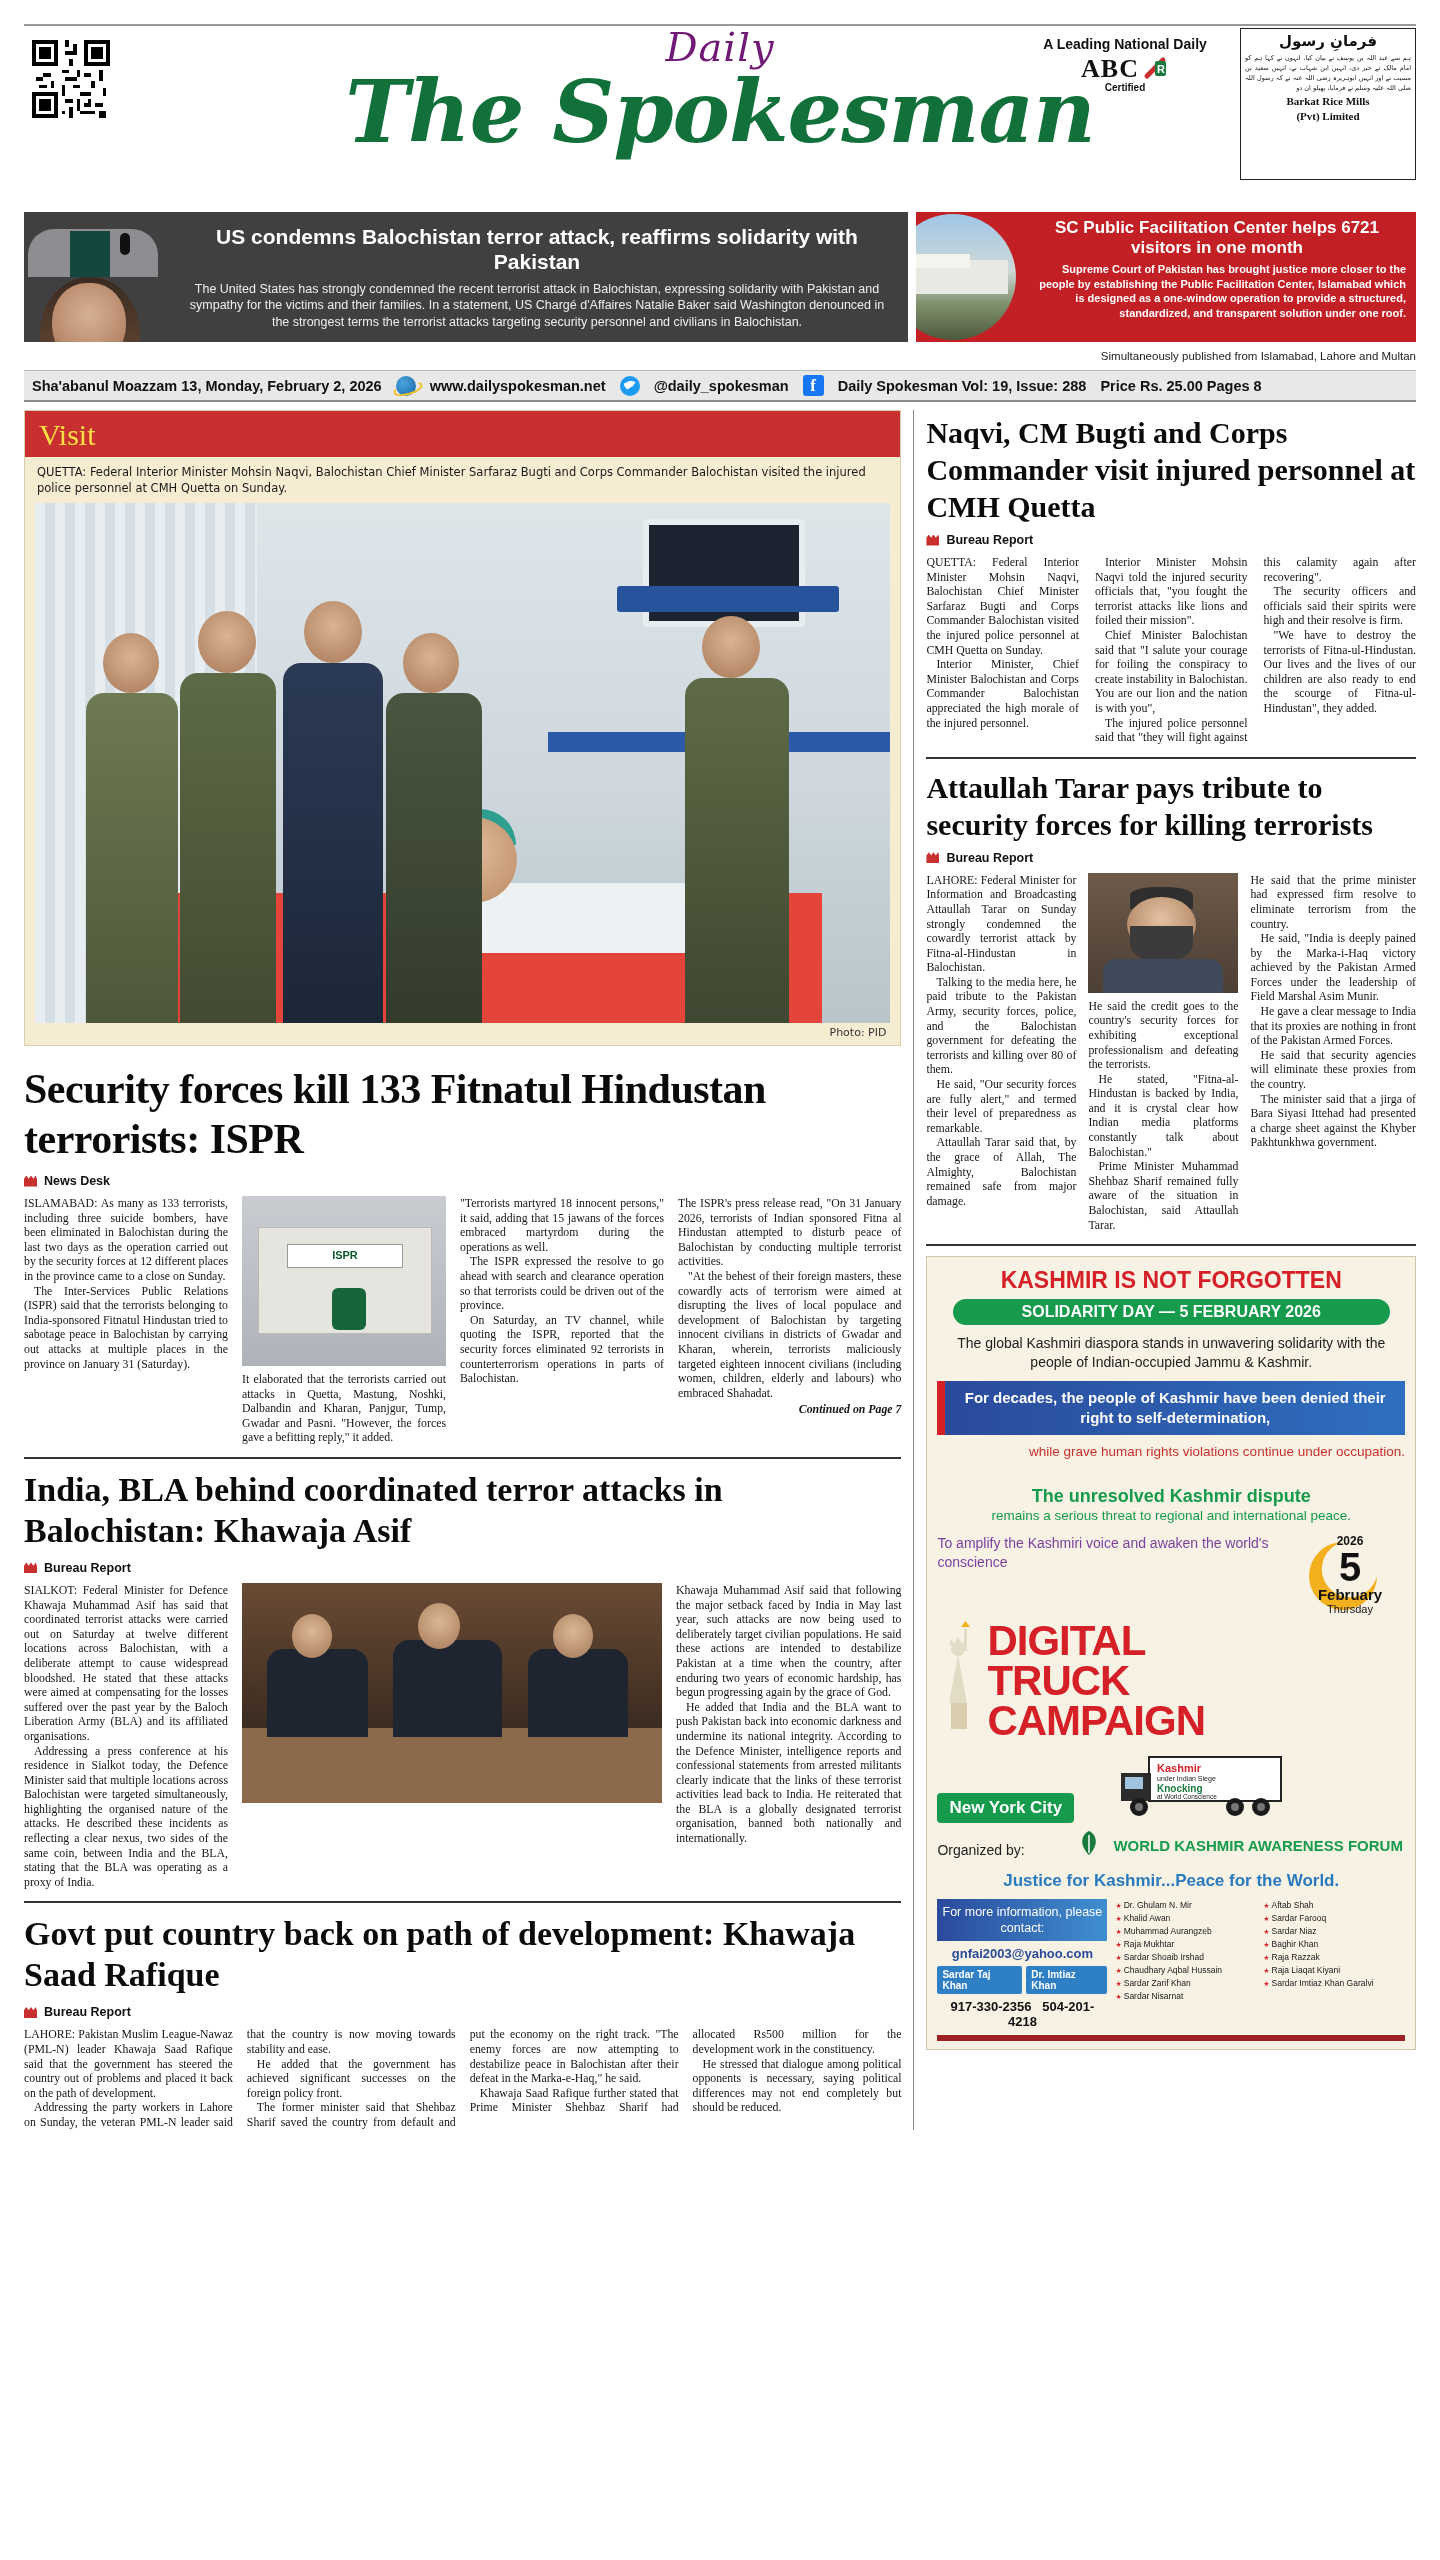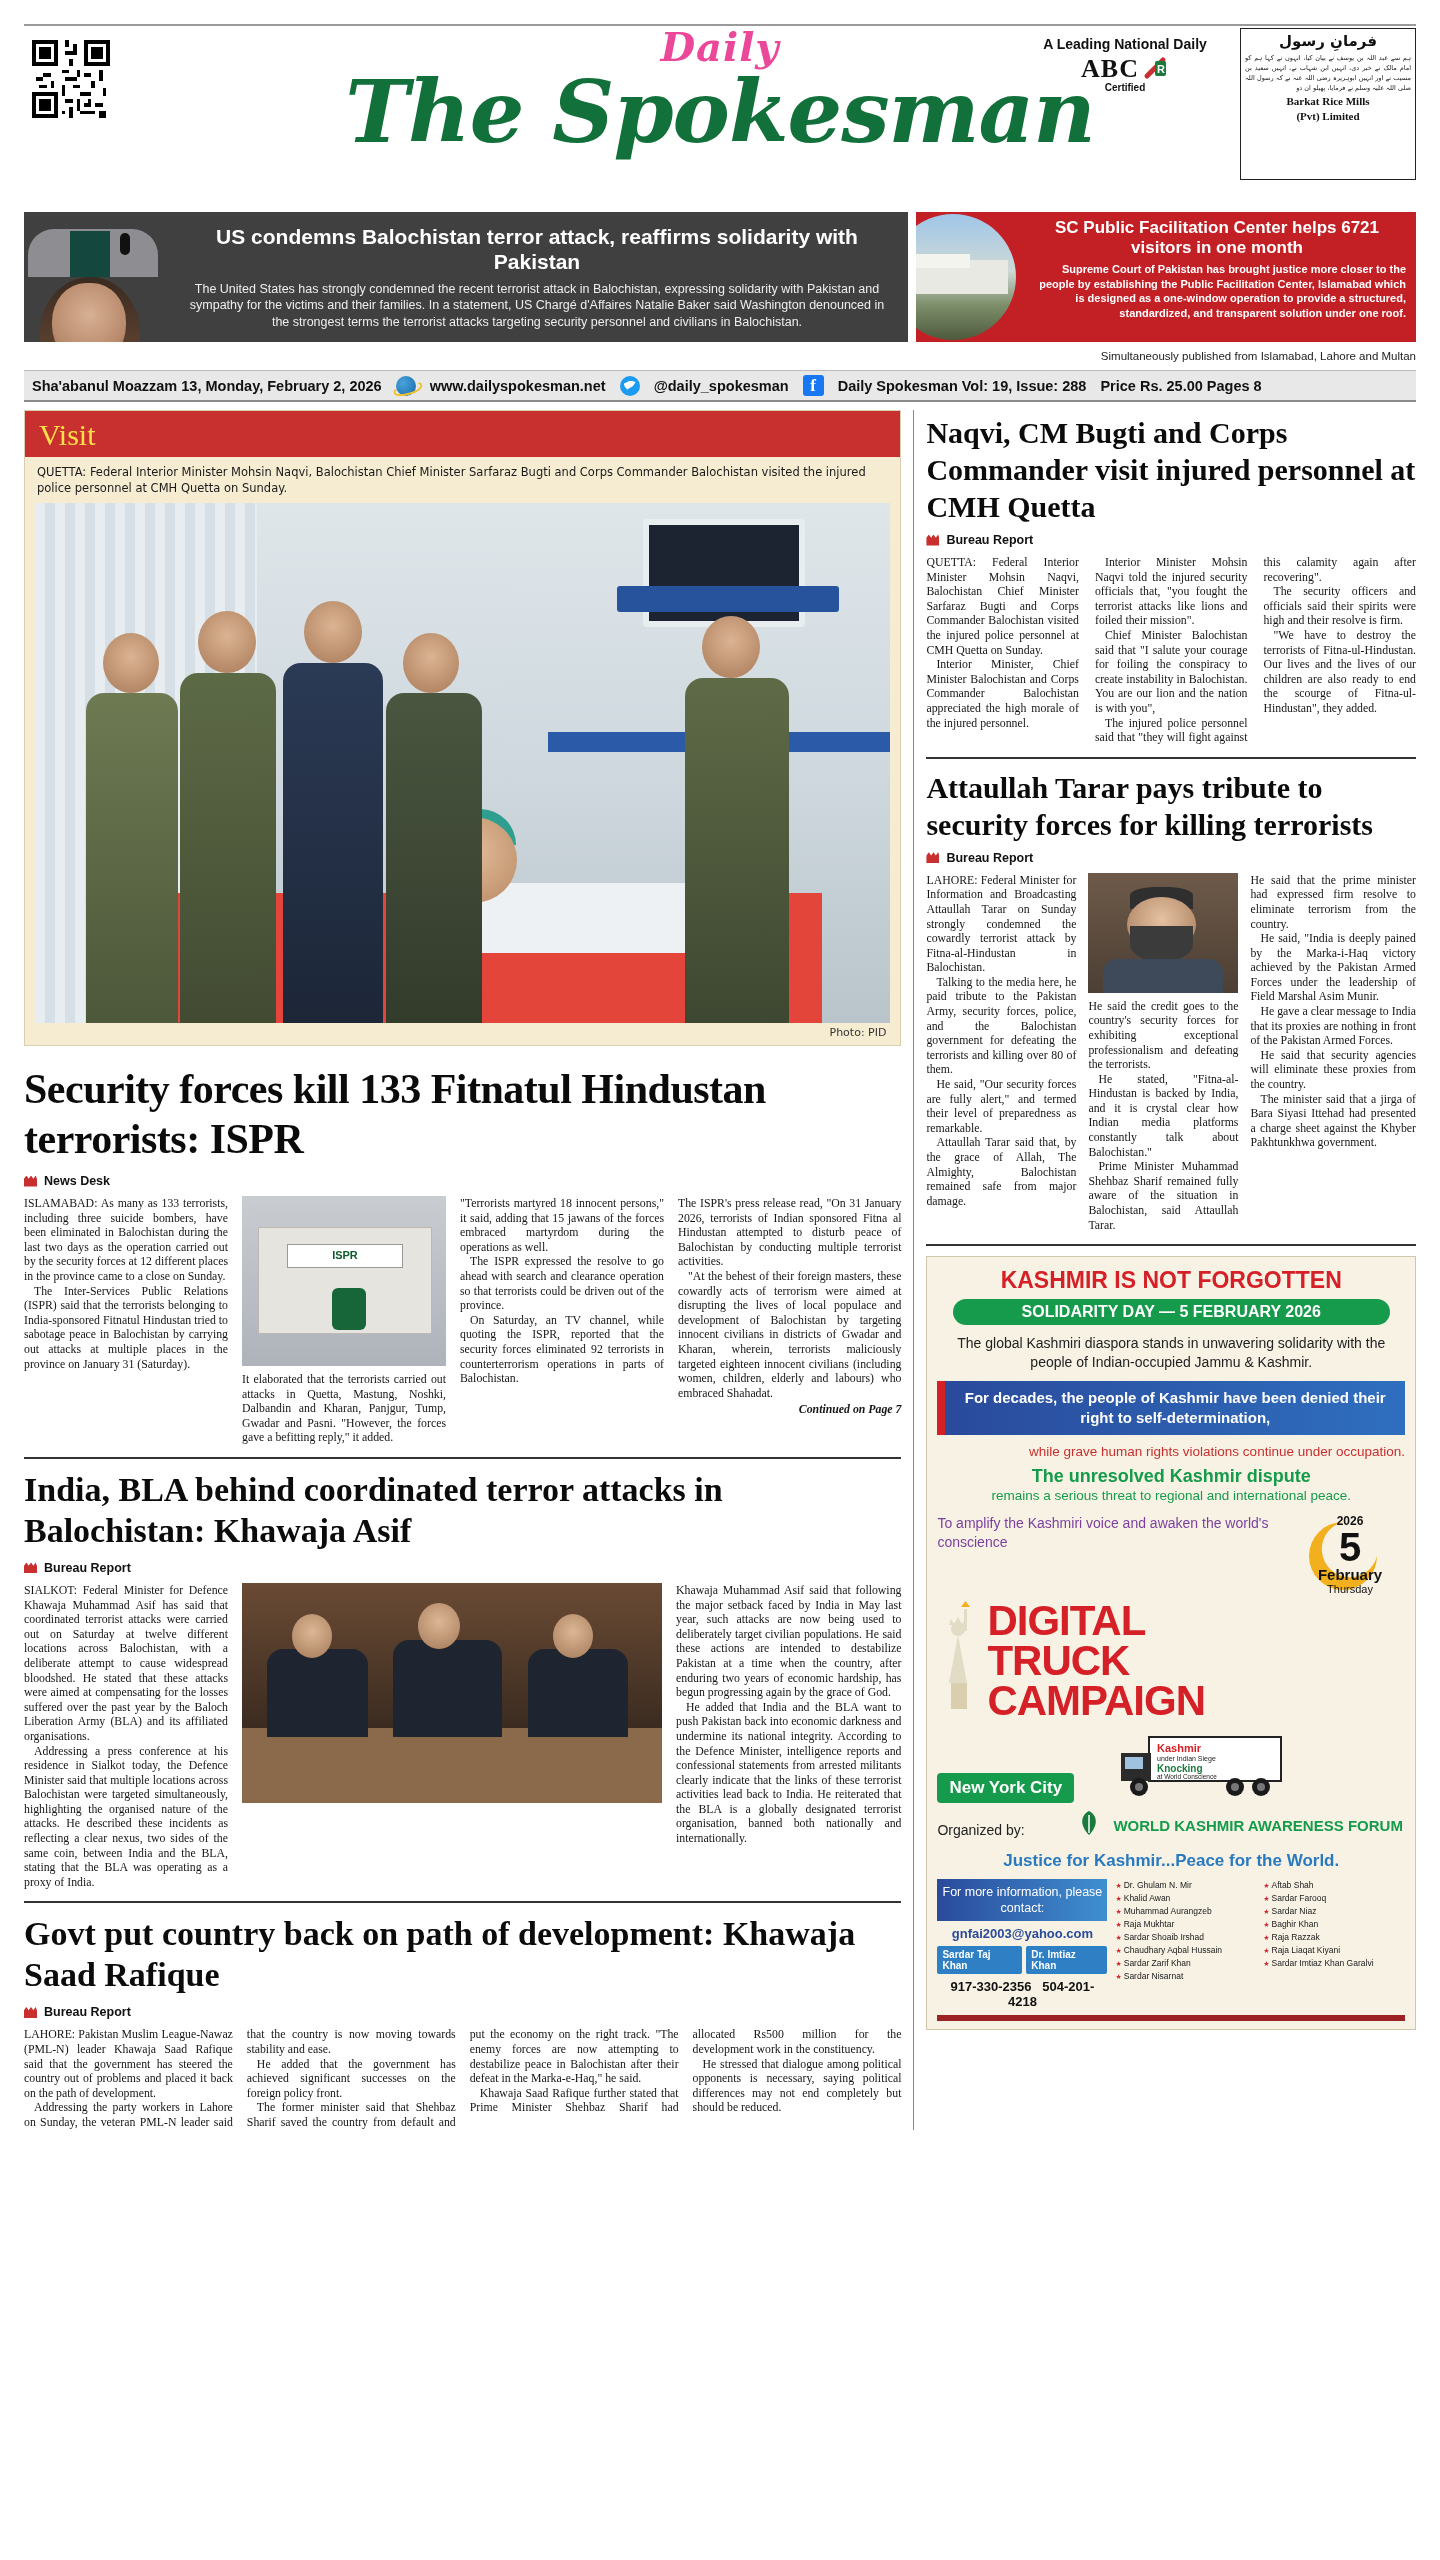--- a/index.html
+++ b/index.html
@@ -10,22 +10,22 @@
     color:#111;
     overflow:hidden;
   }
   .page{position:relative;width:1440px;height:2560px;background:#fff;}
 
   
   .masthead{position:relative;height:180px;border-top:2px solid #9a9a9a;margin:24px 24px 0 24px;border-top-width:2px;}
   .qr{position:absolute;left:8px;top:14px;width:78px;height:78px;}
   .qr svg{display:block;}
   .logo-wrap{position:absolute;left:0;right:0;top:2px;text-align:center;}
-  .logo-daily{font-family:"DejaVu Serif", serif;font-weight:bold;font-style:italic;
-     font-size:40px;color:#ec4899;letter-spacing:1px;line-height:38px;}
+  .logo-daily{font-family:"DejaVu Serif", serif;font-weight:normal;font-style:italic;
+     font-size:40px;color:#701a75;letter-spacing:1px;line-height:38px;}
   .logo-main{font-family:"DejaVu Serif", serif;font-weight:bold;font-size:86px;color:#12703A;
      line-height:92px;letter-spacing:-1px;font-style:italic;}
   .abc-block{position:absolute;right:196px;top:10px;width:190px;text-align:center;}
   .abc-lead{font-family:"Liberation Sans", sans-serif;font-weight:bold;font-size:14px;color:#111;}
   .abc-row{display:flex;align-items:center;justify-content:center;gap:4px;margin-top:2px;}
   .abc-logo{font-family:"Liberation Serif", serif;font-weight:bold;font-size:26px;color:#111;letter-spacing:1px;}
   .abc-badge{position:relative;width:26px;height:26px;}
   .abc-cert{font-family:Liberation Sans, sans-serif;font-weight:bold;font-size:10px;color:#111;margin-top:-2px;}
 
   .urdu-box{position:absolute;right:0;top:2px;width:176px;height:152px;border:1.5px solid #222;
@@ -163,21 +163,21 @@
   
   .kad{border:1px solid #cfc6ab;background:#f7f2e4;padding:10px 10px 8px 10px;box-sizing:border-box;}
   .kad-t1{font-family:"Liberation Sans", sans-serif;font-weight:bold;font-size:23px;color:#D62027;text-align:center;line-height:26px;}
   .kad-pill{margin:6px auto 0 auto;background:#159B4B;color:#fff;border-radius:16px;text-align:center;
      font-family:"Liberation Sans", sans-serif;font-weight:bold;font-size:16px;padding:4px 8px;width:90%;}
   .kad-p{font-family:"Liberation Sans", sans-serif;font-size:14px;line-height:19px;color:#222;text-align:center;margin-top:9px;}
   .kad-blue{margin-top:9px;background:linear-gradient(90deg,#2a4a9c,#2f6fbf);border-left:8px solid #D62027;
      color:#fff;text-align:center;font-family:"Liberation Sans", sans-serif;font-weight:bold;font-size:15px;
      line-height:20px;padding:7px 8px;}
   .kad-red{font-family:"Liberation Sans", sans-serif;font-size:13.5px;line-height:18px;color:#C8302F;text-align:right;margin-top:8px;}
-  .kad-green-big{font-family:"Liberation Sans", sans-serif;font-weight:bold;font-size:18px;color:#159B4B;text-align:center;margin-top:4px;line-height:22px;}
+  .kad-green-big{font-family:"Liberation Sans", sans-serif;font-weight:bold;font-size:18px;color:#159B4B;text-align:center;margin-top:24px;line-height:22px;}
   .kad-green-sm{font-family:"Liberation Sans", sans-serif;font-size:13.5px;line-height:18px;color:#159B4B;text-align:center;}
   .kad-purple{font-family:"Liberation Sans", sans-serif;font-size:14px;line-height:19px;color:#7B3FA0;text-align:left;margin-top:9px;}
   .kad-big{font-family:"Liberation Sans", sans-serif;font-weight:bold;font-size:42px;line-height:40px;color:#D62027;
      letter-spacing:-1px;}
   .kad-ny{display:inline-block;background:#159B4B;color:#fff;font-family:"Liberation Sans", sans-serif;
      font-weight:bold;font-size:17px;padding:5px 12px;border-radius:4px;margin-top:6px;}
   .kad-org{font-family:"Liberation Sans", sans-serif;font-size:14px;color:#222;margin-top:10px;}
   .kad-wkaf{font-family:"Liberation Sans", sans-serif;font-weight:bold;font-size:15px;color:#159B4B;line-height:18px;margin-top:2px;}
   .kad-just{font-family:"Liberation Sans", sans-serif;font-weight:bold;font-size:17px;color:#2a7ac0;text-align:center;margin-top:10px;}
   .kad-contact{margin-top:8px;display:flex;gap:8px;}

